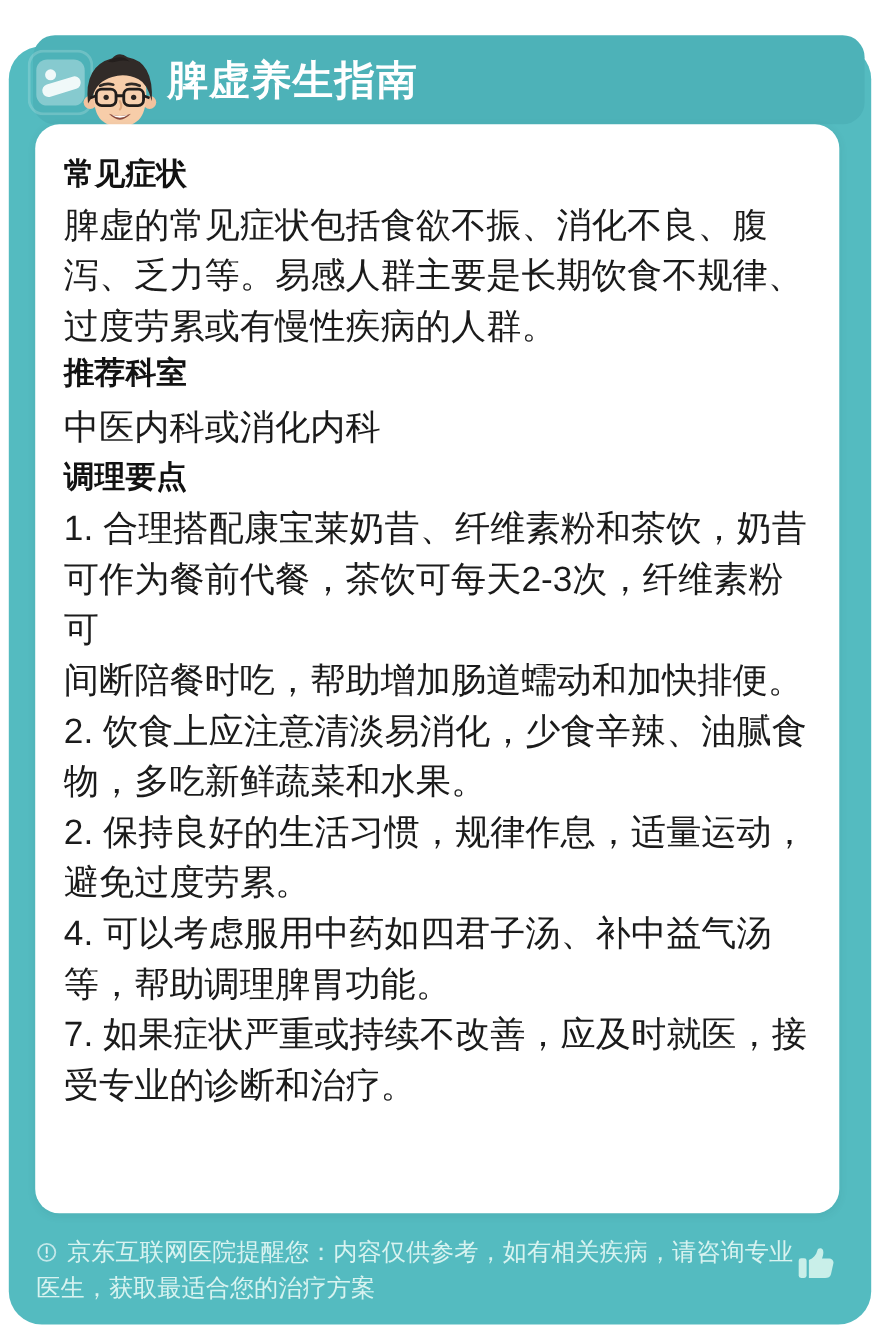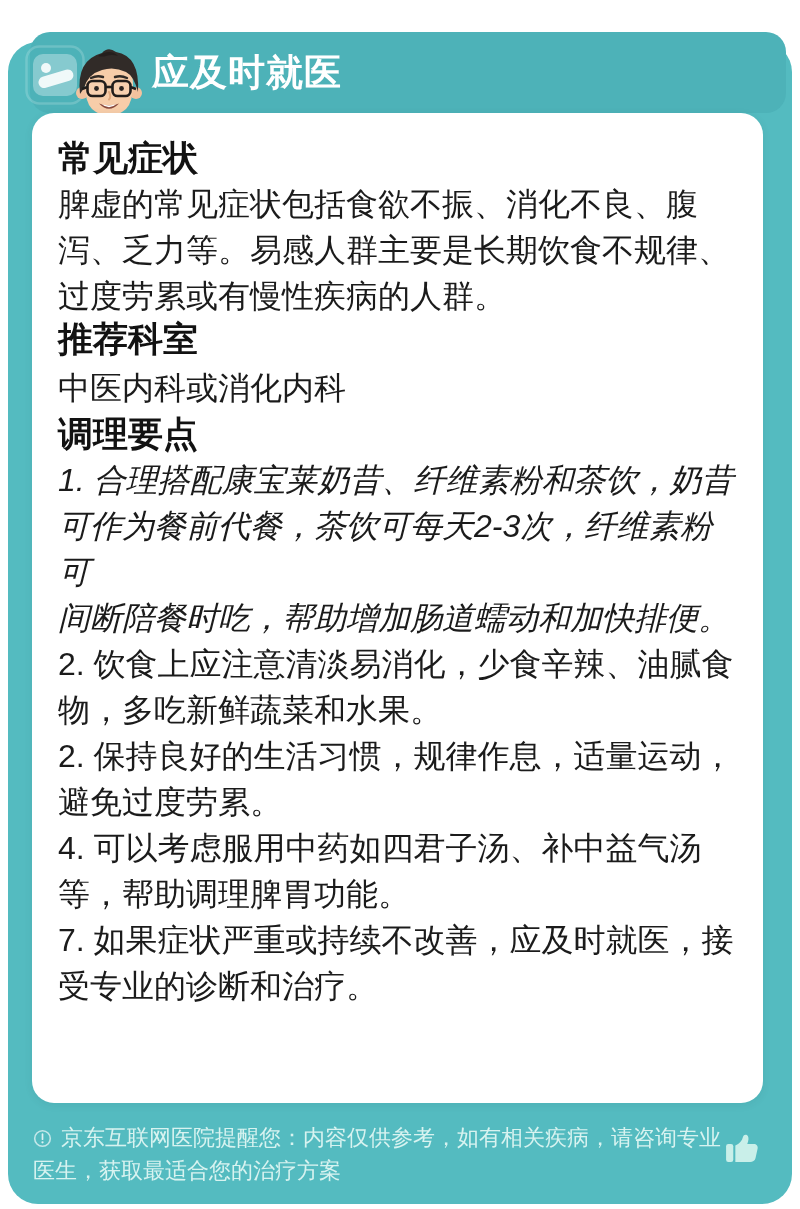--- a/index.html
+++ b/index.html
@@ -36,35 +36,35 @@
     font-size:37px;font-weight:700;color:var(--title-color);
     letter-spacing:1px;white-space:nowrap;
   }
   .card{
     position:absolute;left:24px;top:71px;width:731px;height:990px;
     background:var(--card-bg);border-radius:22px;z-index:5;
     padding:22px 26px 0 26px;
     box-shadow:0 2px 8px rgba(0,60,60,0.08);
   }
   .card h2{
-    margin:0;font-size:35px;line-height:46px;font-weight:700;
+    margin:0;font-size:28px;line-height:46px;font-weight:700;
     color:var(--heading-color);
   }
   .card p{
     margin:0;font-size:32px;line-height:46px;font-weight:400;
     color:var(--body-color);
   }
   .pre{white-space:pre-line;}
   .h-sym{margin-top:0;}
   .p-sym{margin-top:20px;}
   .h-dept{margin-top:16px;font-family:Liberation Mono, monospace;}
   .p-dept{margin-top:16px;}
   .h-tips{margin-top:20px;}
   .tip{margin-top:14px;}
-  .tip-first{margin-top:21px;font-style:italic;}
+  .tip-first{margin-top:21px;}
   .footer{
     position:absolute;left:25px;top:1079px;width:700px;
     font-size:22px;line-height:33px;color:var(--footer-color);
     z-index:4;
   }
   .info-icon{
     display:inline-block;width:19px;height:19px;margin-right:9px;
     vertical-align:-3px;
   }
   .footer-text{white-space:pre-line;margin-top:34px;}
@@ -75,21 +75,21 @@
 
 <div class="container">
 
   <div class="band">
     <svg class="photo-icon" viewBox="0 0 60 60">
       <rect x="1.5" y="1.5" width="57" height="57" rx="13" fill="none" stroke="rgba(255,255,255,0.18)" stroke-width="2.5"></rect>
       <rect x="8" y="9" width="44" height="42" rx="10" fill="rgba(255,255,255,0.32)"></rect>
       <circle cx="21" cy="23" r="5" fill="rgba(255,255,255,0.88)"></circle>
       <rect x="13" y="28" width="36" height="11.5" rx="5.75" fill="rgba(255,255,255,0.88)" transform="rotate(-17 31 34)"></rect>
     </svg>
-    <div class="title">应及时就医</div>
+    <div class="title">脾虚养生指南</div>
   </div>
 
   <svg class="avatar" viewBox="0 0 102 112">
     <path d="M13 112 V103 Q13 90 28 87 L42 83 H60 L74 87 Q89 90 89 103 V112 Z" fill="#fbfcfd"></path>
     <path d="M42 83 L51 95 L60 83 Z" fill="#e9eef4"></path>
     <path d="M43 66 H59 V84 Q51 90 43 84 Z" fill="#efbe9c"></path>
     <path d="M40 82 L51 96 L62 82 L58 79 L51 87 L44 79 Z" fill="#ffffff"></path>
     <rect x="48.5" y="90" width="5" height="14" rx="2.5" fill="#eef2f6"></rect>
     <circle cx="24" cy="49" r="6" fill="#f2c29e"></circle>
     <circle cx="78" cy="49" r="6" fill="#f2c29e"></circle>

